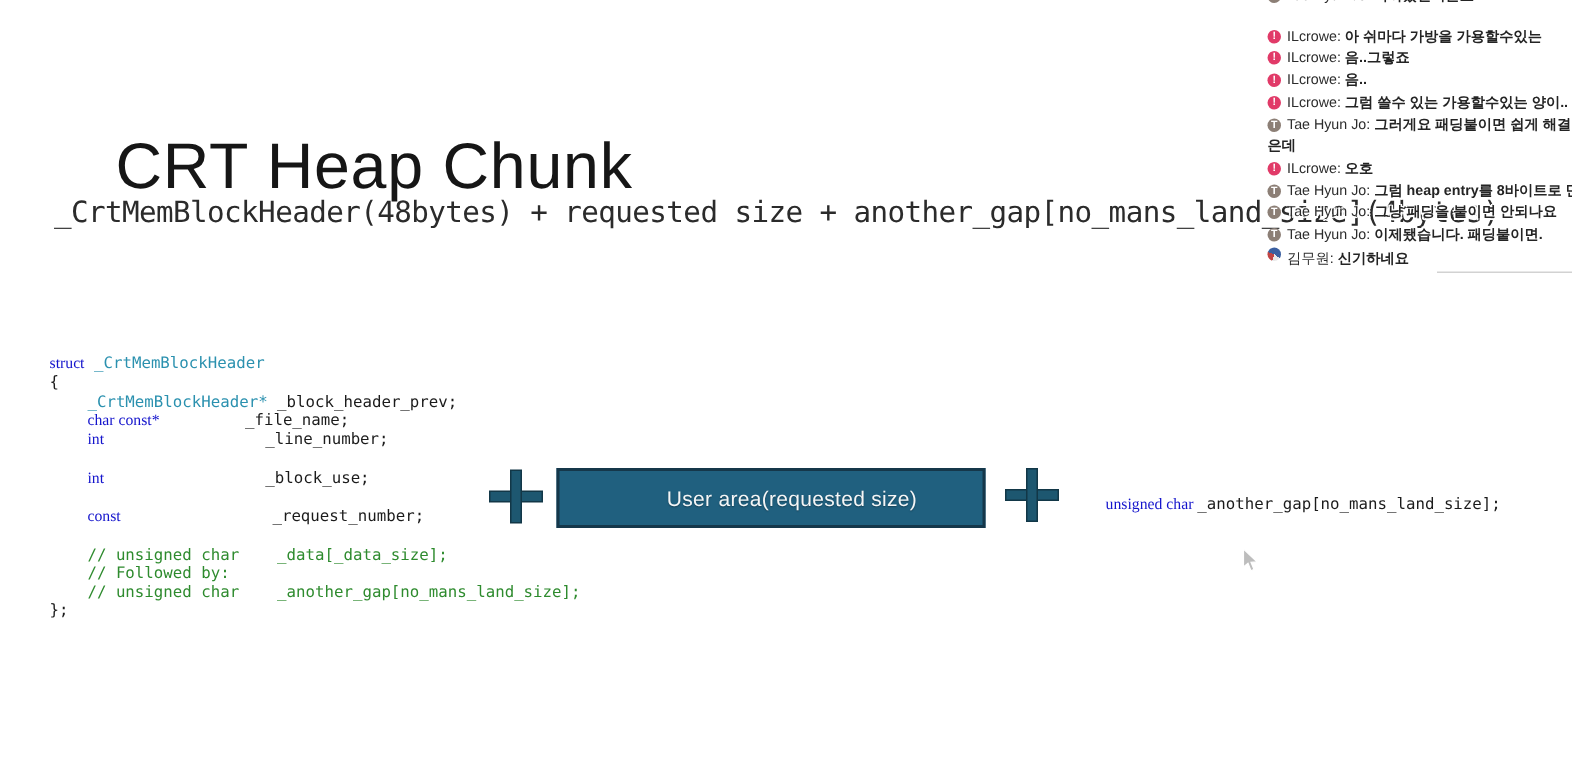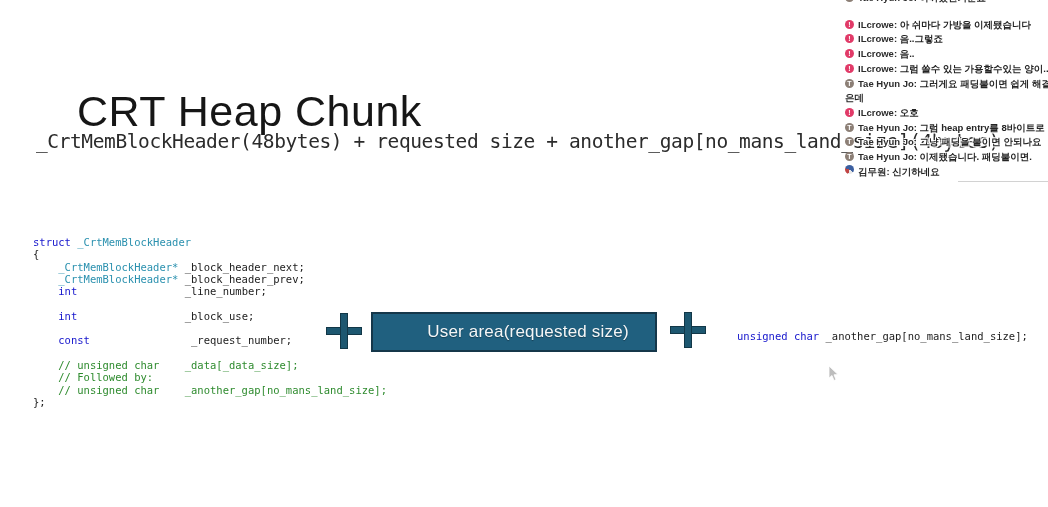--- a/index.html
+++ b/index.html
@@ -16,42 +16,42 @@
     position:absolute; left:36px; top:130px; white-space:pre;
     font-family:"DejaVu Sans Mono", monospace; font-size:19.5px;
     color:#2b2b2b; letter-spacing:-0.4px;
   }
   
   .code-block {
     position:absolute; left:33px; top:236px;
     font-family:"DejaVu Sans Mono", monospace; font-size:10.5px; line-height:12.3px;
   }
   .code-line { white-space:pre; min-height:12.3px; }
-  .tok-kw { color:#1414cc; }
+  .tok-kw { color:#1414cc;font-family:Liberation Serif, serif; }
   .tok-ty { color:#2b91af; }
   .tok-cm { color:#2e8b2e; }
   .tok-pl { color:#1b1b1b; }
   
   .plus { position:absolute; width:34px; height:34px; }
   .plus::before, .plus::after {
     content:""; position:absolute; background:#1d5770;
     box-shadow:0 0 0 1px #123747;
   }
   .plus::before { left:0; top:14px; width:34px; height:6px; }
   .plus::after  { left:14px; top:0; width:6px; height:34px; }
   .plus-left  { left:327px; top:314px; }
   .plus-right { left:671px; top:313px; }
   
   .user-area-box {
     position:absolute; left:371px; top:312px; width:286px; height:40px;
     background:#20607f; border:2px solid #15374a;
     display:flex; align-items:center; justify-content:center;
   }
   .user-area-label {
-    color:#f4f6f7; font-size:17px; letter-spacing:0.2px;
+    color:#f4f6f7; font-size:14px; letter-spacing:0.2px;
     text-shadow:0 1px 1px rgba(0,0,0,0.35);
     margin-left:28px;
   }
   
   .inline-snippet {
     position:absolute; left:737px; top:330px; white-space:pre;
     font-family:"DejaVu Sans Mono", monospace; font-size:10.5px; color:#1b1b1b;text-align:right;
   }
   
   .cursor { position:absolute; left:828px; top:366px; opacity:0.65; }
@@ -67,39 +67,39 @@
   }
   .chat-line:first-child { margin-bottom:12px; }
   .chat-avatar {
     display:inline-block; width:9px; height:9px; border-radius:50%;
     color:#fff; font-size:7px; font-weight:700; line-height:9px;
     text-align:center; margin-right:4px; vertical-align:1px; text-shadow:none;
   }
   .chat-avatar.multi {
     background:conic-gradient(#3b5fa0 0 35%, #e8e8e8 35% 55%, #c04444 55% 80%, #3b5fa0 80% 100%);
   }
-  .chat-name { font-weight:700; color:#2c2c2c; }
+  .chat-name { font-weight:400; color:#2c2c2c; }
   .chat-text { color:#242424; }
   .chat-divider {
     position:absolute; left:958px; top:181px; width:90px; height:1px;
     background:#d2d2d2; z-index:4;
   }
 </style>
 </head>
 <body>
 
 <h1 class="slide-title">CRT Heap Chunk</h1>
 
 <div class="formula">_CrtMemBlockHeader(48bytes) + requested size + another_gap[no_mans_land_size](4bytes)</div>
 
 <div class="code-block">
     <div class="code-line"><span class="tok-kw">struct</span><span class="tok-pl"> </span><span class="tok-ty">_CrtMemBlockHeader</span></div>
     <div class="code-line"><span class="tok-pl">{</span></div>
-    <div class="code-line"><span class="tok-pl">    </span><span class="tok-ty">_CrtMemBlockHeader*</span><span class="tok-pl"> _block_header_next;</span></div>
     <div class="code-line"><span class="tok-pl">    </span><span class="tok-ty">_CrtMemBlockHeader*</span><span class="tok-pl"> _block_header_prev;</span></div>
+    <div class="code-line"><span class="tok-pl">    </span><span class="tok-kw">char const*</span><span class="tok-pl">         _file_name;</span></div>
     <div class="code-line"><span class="tok-pl">    </span><span class="tok-kw">int</span><span class="tok-pl">                 _line_number;</span></div>
     <div class="code-line">&nbsp;</div>
     <div class="code-line"><span class="tok-pl">    </span><span class="tok-kw">int</span><span class="tok-pl">                 _block_use;</span></div>
     <div class="code-line">&nbsp;</div>
     <div class="code-line"><span class="tok-pl">    </span><span class="tok-kw">const</span><span class="tok-pl">                _request_number;</span></div>
     <div class="code-line">&nbsp;</div>
     <div class="code-line"><span class="tok-cm">    // unsigned char    _data[_data_size];</span></div>
     <div class="code-line"><span class="tok-cm">    // Followed by:</span></div>
     <div class="code-line"><span class="tok-cm">    // unsigned char    _another_gap[no_mans_land_size];</span></div>
     <div class="code-line"><span class="tok-pl">};</span></div>
@@ -116,21 +116,21 @@
 <div class="inline-snippet"><span class="tok-kw">unsigned char </span><span class="tok-pl">_another_gap[no_mans_land_size];</span></div>
 
 <div class="cursor">
   <svg width="12" height="16" viewBox="0 0 12 16">
     <path d="M1 0 L1 12 L4 9.5 L6 14.5 L8 13.6 L6 8.8 L10 8.6 Z" fill="#9a9a9a" stroke="#ffffff" stroke-width="0.8"></path>
   </svg>
 </div>
 
 <div class="chat">
     <div class="chat-line"><span class="chat-avatar" style="background: rgb(140, 127, 118);">T</span><span class="chat-name">Tae Hyun Jo: </span><span class="chat-text">아까했던거군요</span></div>
-    <div class="chat-line"><span class="chat-avatar" style="background: rgb(225, 58, 104);">!</span><span class="chat-name">ILcrowe: </span><span class="chat-text">아 쉬마다 가방을 이제됐습니다</span></div>
+    <div class="chat-line"><span class="chat-avatar" style="background: rgb(225, 58, 104);">!</span><span class="chat-name">ILcrowe: </span><span class="chat-text">아 쉬마다 가방을 가용할수있는</span></div>
     <div class="chat-line"><span class="chat-avatar" style="background: rgb(225, 58, 104);">!</span><span class="chat-name">ILcrowe: </span><span class="chat-text">음..그렇죠</span></div>
     <div class="chat-line"><span class="chat-avatar" style="background: rgb(225, 58, 104);">!</span><span class="chat-name">ILcrowe: </span><span class="chat-text">음..</span></div>
     <div class="chat-line"><span class="chat-avatar" style="background: rgb(225, 58, 104);">!</span><span class="chat-name">ILcrowe: </span><span class="chat-text">그럼 쓸수 있는 가용할수있는 양이..</span></div>
     <div class="chat-line"><span class="chat-avatar" style="background: rgb(140, 127, 118);">T</span><span class="chat-name">Tae Hyun Jo: </span><span class="chat-text">그러게요 패딩붙이면 쉽게 해결될 것 같
 은데</span></div>
     <div class="chat-line"><span class="chat-avatar" style="background: rgb(225, 58, 104);">!</span><span class="chat-name">ILcrowe: </span><span class="chat-text">오호</span></div>
     <div class="chat-line"><span class="chat-avatar" style="background: rgb(140, 127, 118);">T</span><span class="chat-name">Tae Hyun Jo: </span><span class="chat-text">그럼 heap entry를 8바이트로 만들고</span></div>
     <div class="chat-line"><span class="chat-avatar" style="background: rgb(140, 127, 118);">T</span><span class="chat-name">Tae Hyun Jo: </span><span class="chat-text">그냥 패딩을 붙이면 안되나요</span></div>
     <div class="chat-line"><span class="chat-avatar" style="background: rgb(140, 127, 118);">T</span><span class="chat-name">Tae Hyun Jo: </span><span class="chat-text">이제됐습니다. 패딩붙이면.</span></div>
     <div class="chat-line"><span class="chat-avatar multi"></span><span class="chat-name">김무원: </span><span class="chat-text">신기하네요</span></div>

